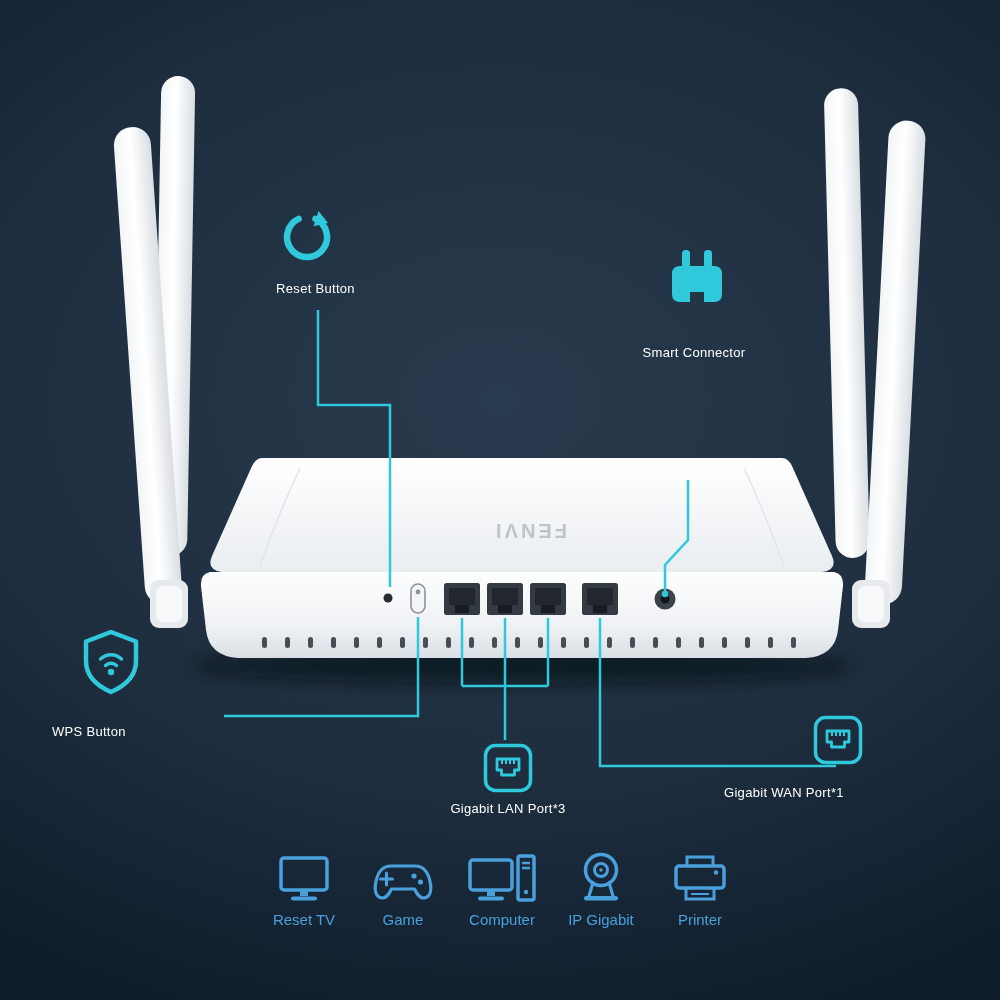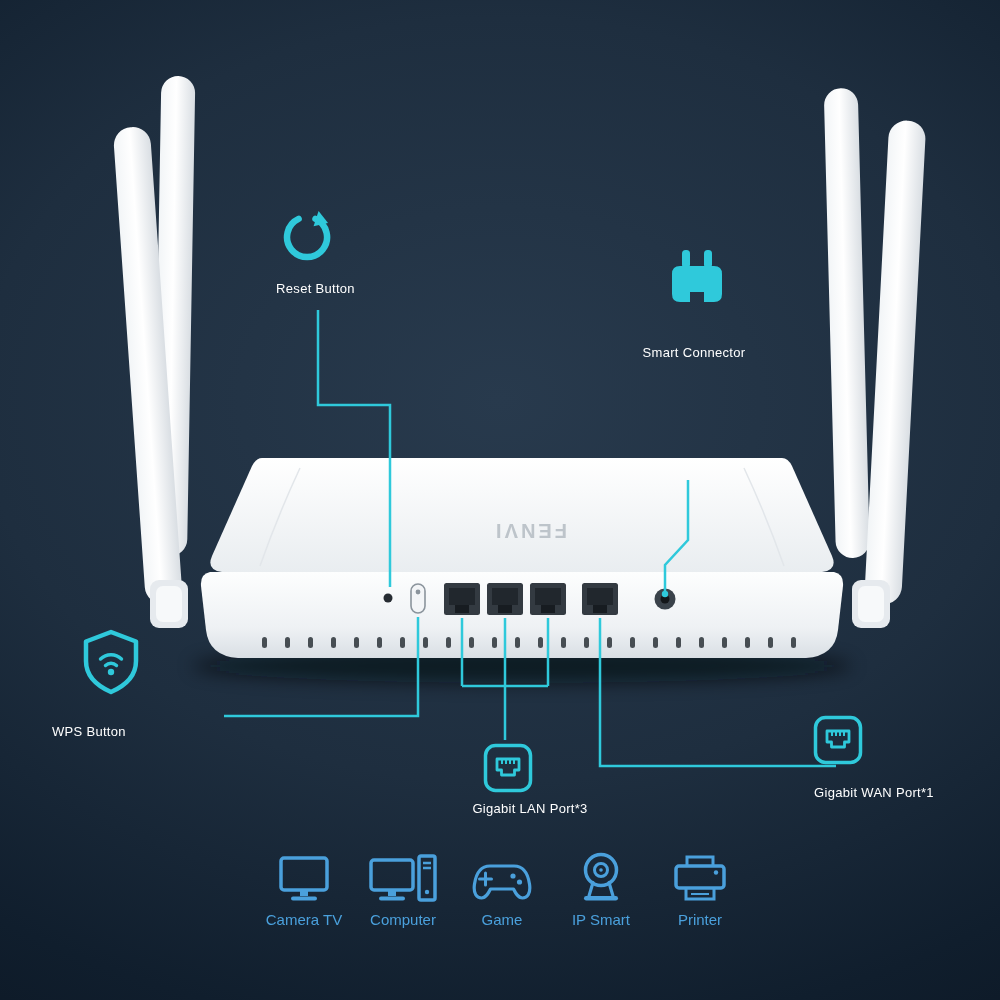--- a/index.html
+++ b/index.html
@@ -7,22 +7,22 @@
   .scene {
     position:relative; width:1000px; height:1000px; overflow:hidden;
     font-family:"Liberation Sans", sans-serif;
     background: radial-gradient(115% 85% at 50% 40%, #283a4d 0%, #1e2e3f 45%, #101e2d 75%, #0a1420 100%);
   }
   .abs { position:absolute; }
   .callout-label { position:absolute; color:#ffffff; font-size:13px; letter-spacing:.3px; }
   .lbl-reset { left:228px; top:281px; width:175px; text-align:center; }
   .lbl-power { left:588px; top:345px; width:212px; text-align:center; }
   .lbl-wps   { left:52px;  top:704px; width:170px;margin-top:20px; }
-  .lbl-lan   { left:412px; top:801px; width:236px; text-align:center; }
-  .lbl-wan   { left:754px; top:785px; width:240px; text-align:center; }
+  .lbl-lan   { left:390px; top:801px; width:236px; text-align:center; }
+  .lbl-wan   { left:724px; top:785px; width:240px; }
   .brand {
     position:absolute; left:465px; top:519px; width:130px; text-align:center;
     transform:rotate(180deg); color:#bdc4ca; font-size:20px; font-weight:bold; letter-spacing:3px;
   }
   .devices { position:absolute; left:256px; top:852px; width:492px; display:flex; justify-content:space-between; }
   .device { width:96px; display:flex; flex-direction:column; align-items:center; justify-content:flex-end; gap:7px; }
   .device svg { display:block; }
   .device-label { color:#4aa0dc; font-size:15px; white-space:nowrap; }
 </style>
 </head>
@@ -158,54 +158,54 @@
   <div class="callout-label lbl-wan">Gigabit WAN Port*1</div>
 
   <div class="devices">
 
     <div class="device">
       <svg width="60" height="50" viewBox="0 0 60 50">
         <rect x="7" y="4" width="46" height="32" rx="3" fill="none" stroke="#4aa0dc" stroke-width="3.5"></rect>
         <rect x="26" y="36" width="8" height="6" fill="#4aa0dc"></rect>
         <rect x="17" y="42.5" width="26" height="4" rx="2" fill="#4aa0dc"></rect>
       </svg>
-      <span class="device-label">Camera TV</span>
+      <span class="device-label">Reset TV</span>
+    </div>
+
+    <div class="device">
+      <svg width="64" height="50" viewBox="0 0 64 50">
+        <path d="M 20 12 C 10 12 6 20 4.5 30 C 3 40 7 44 11.5 44 C 16 44 18.5 39 20.5 35 L 43.5 35 C 45.5 39 48 44 52.5 44 C 57 44 61 40 59.5 30 C 58 20 54 12 44 12 Z" fill="none" stroke="#4aa0dc" stroke-width="3.2" stroke-linejoin="round"></path>
+        <path d="M 9.5 25 H 21.5 M 15.5 19 V 31" stroke="#4aa0dc" stroke-width="3" stroke-linecap="round" fill="none"></path>
+        <circle cx="43" cy="22" r="2.6" fill="#4aa0dc"></circle>
+        <circle cx="49.5" cy="28" r="2.6" fill="#4aa0dc"></circle>
+      </svg>
+      <span class="device-label">Game</span>
     </div>
 
     <div class="device">
       <svg width="68" height="50" viewBox="0 0 68 50">
         <rect x="2" y="6" width="42" height="30" rx="3" fill="none" stroke="#4aa0dc" stroke-width="3.5"></rect>
         <rect x="19" y="36" width="8" height="6" fill="#4aa0dc"></rect>
         <rect x="10" y="42.5" width="26" height="4" rx="2" fill="#4aa0dc"></rect>
         <rect x="50" y="2" width="16" height="44" rx="2" fill="none" stroke="#4aa0dc" stroke-width="3.5"></rect>
         <path d="M 54 9 H 62 M 54 14 H 62" stroke="#4aa0dc" stroke-width="2.5" fill="none"></path>
         <circle cx="58" cy="38" r="2.2" fill="#4aa0dc"></circle>
       </svg>
       <span class="device-label">Computer</span>
     </div>
 
     <div class="device">
-      <svg width="64" height="50" viewBox="0 0 64 50">
-        <path d="M 20 12 C 10 12 6 20 4.5 30 C 3 40 7 44 11.5 44 C 16 44 18.5 39 20.5 35 L 43.5 35 C 45.5 39 48 44 52.5 44 C 57 44 61 40 59.5 30 C 58 20 54 12 44 12 Z" fill="none" stroke="#4aa0dc" stroke-width="3.2" stroke-linejoin="round"></path>
-        <path d="M 9.5 25 H 21.5 M 15.5 19 V 31" stroke="#4aa0dc" stroke-width="3" stroke-linecap="round" fill="none"></path>
-        <circle cx="43" cy="22" r="2.6" fill="#4aa0dc"></circle>
-        <circle cx="49.5" cy="28" r="2.6" fill="#4aa0dc"></circle>
-      </svg>
-      <span class="device-label">Game</span>
-    </div>
-
-    <div class="device">
       <svg width="46" height="52" viewBox="0 0 46 52">
         <circle cx="23" cy="18" r="15.5" fill="none" stroke="#4aa0dc" stroke-width="3.5"></circle>
         <circle cx="23" cy="18" r="6.5" fill="none" stroke="#4aa0dc" stroke-width="3"></circle>
         <circle cx="23" cy="18" r="1.8" fill="#4aa0dc"></circle>
         <path d="M 15 30.5 L 11 44 M 31 30.5 L 35 44" stroke="#4aa0dc" stroke-width="3.2" stroke-linecap="round" fill="none"></path>
         <rect x="6" y="44" width="34" height="4.5" rx="2.25" fill="#4aa0dc"></rect>
       </svg>
-      <span class="device-label">IP Smart</span>
+      <span class="device-label">IP Gigabit</span>
     </div>
 
     <div class="device">
       <svg width="56" height="50" viewBox="0 0 56 50">
         <path d="M 15 12 V 3 H 41 V 12" fill="none" stroke="#4aa0dc" stroke-width="3"></path>
         <rect x="4" y="12" width="48" height="22" rx="3" fill="none" stroke="#4aa0dc" stroke-width="3.5"></rect>
         <path d="M 14 34 V 45 H 42 V 34" fill="none" stroke="#4aa0dc" stroke-width="3"></path>
         <path d="M 19 40 H 37" stroke="#4aa0dc" stroke-width="2" fill="none"></path>
         <circle cx="44" cy="18.5" r="2.2" fill="#4aa0dc"></circle>
       </svg>

